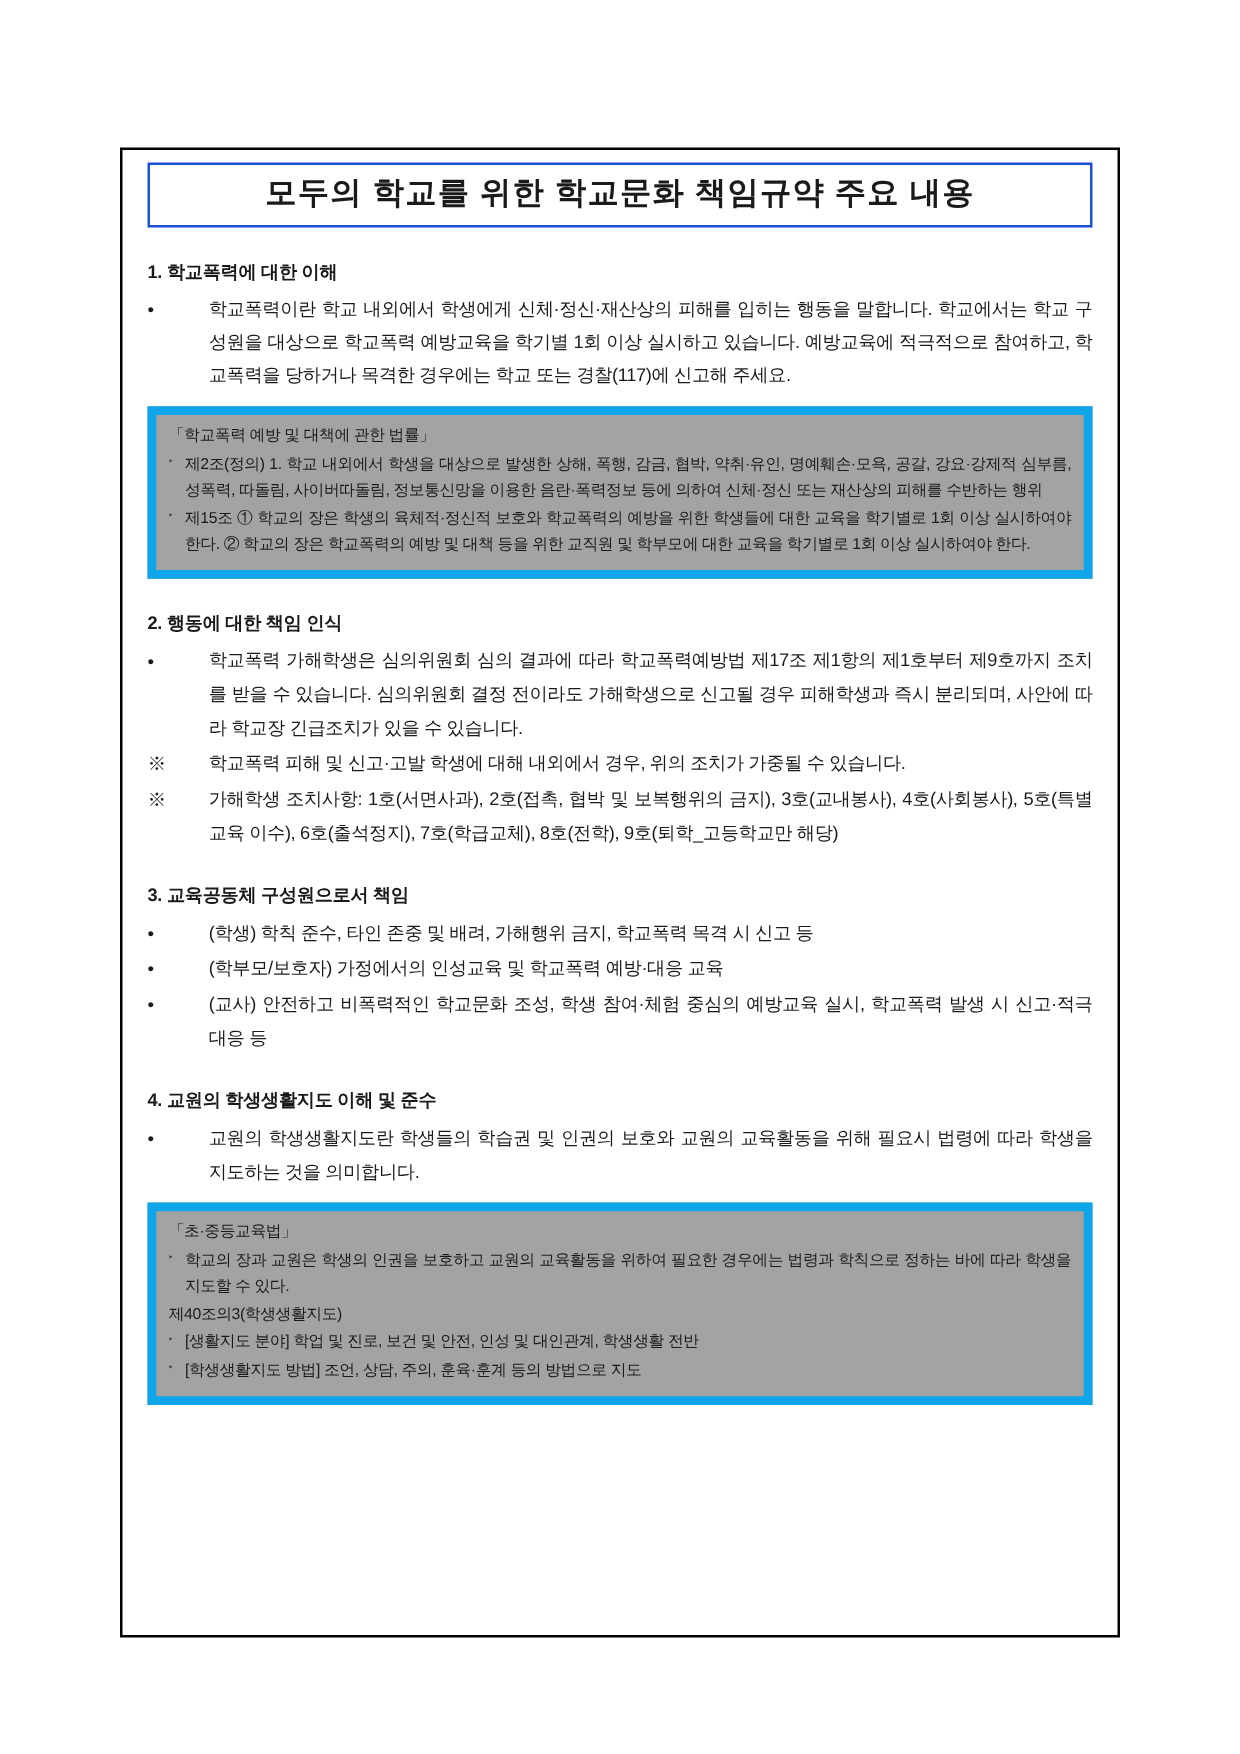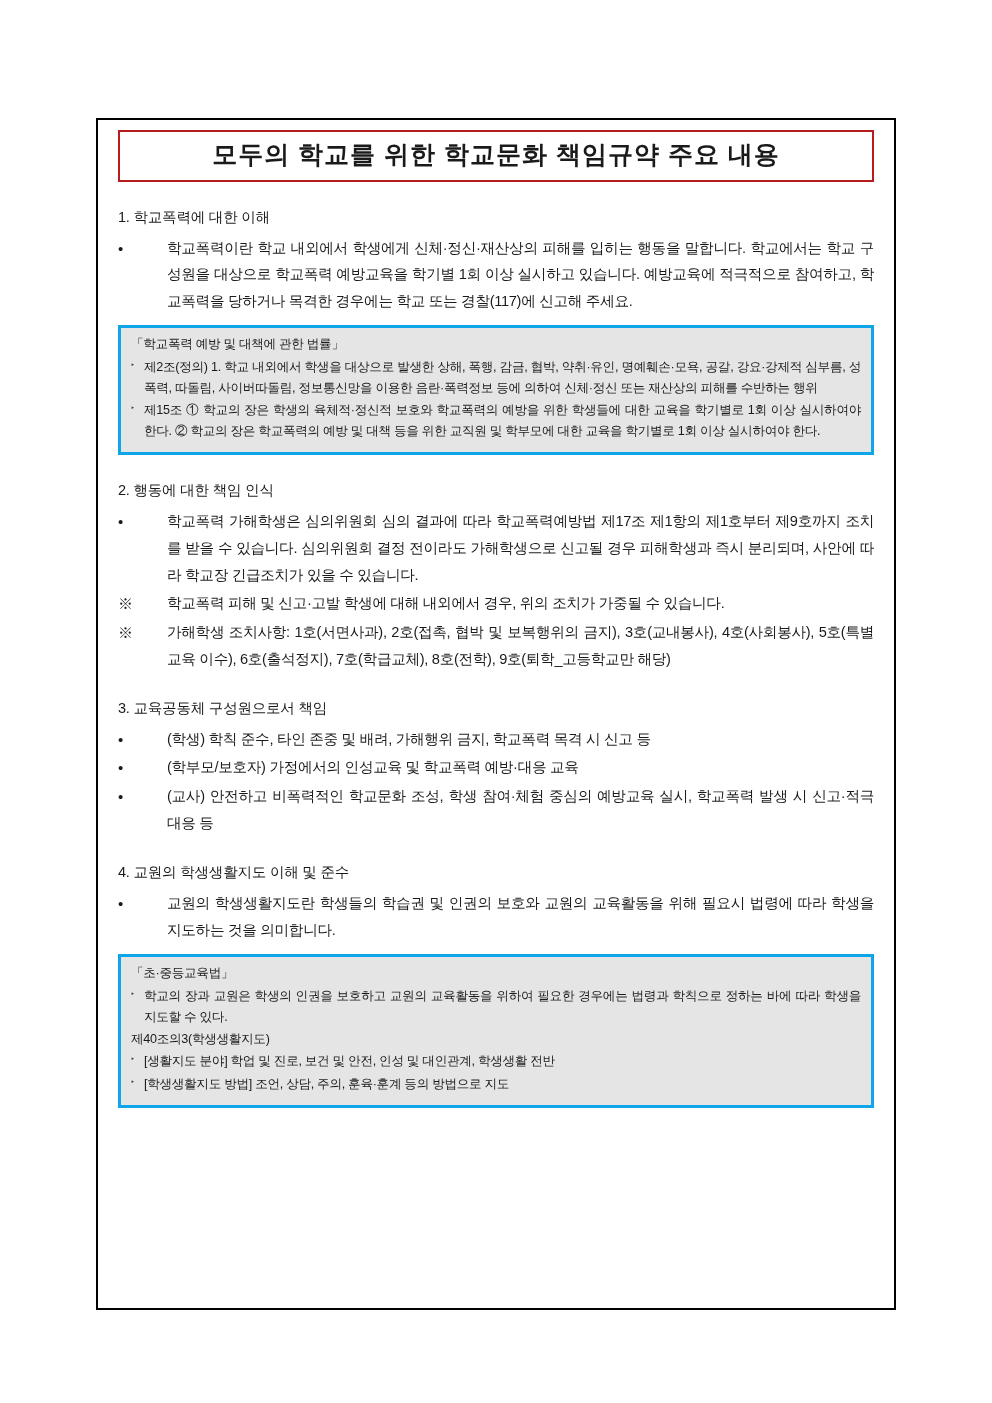--- a/index.html
+++ b/index.html
@@ -30,35 +30,35 @@
     border: 2px solid #000;
     box-sizing: border-box;
   }
   .content {
     position: relative;
     padding: 0 22px;
     box-sizing: border-box;
   }
   
   .title-box {
-    border: 2px solid #b91c1c;
+    border: 2px solid #1d4ed8;
     margin: 12px 0 0 0;
     padding: 9px 0 11px 0;
     text-align: center;
   }
   .title-box .title-text {
     font-size: 25px;
     font-weight: bold;
     letter-spacing: 1px;
     line-height: 1.1;
   }
   
   .sec-head {
     font-size: 14.5px;
-    font-weight: normal;
+    font-weight: bold;
     margin-top: 26px;
     margin-bottom: 8px;
     letter-spacing: -0.2px;
   }
   
   .bullet {
     display: flex;
     align-items: flex-start;
     font-size: 14.6px;
     line-height: 1.85;
@@ -74,22 +74,22 @@
   }
   .bullet .tx {
     flex: 1 1 auto;
     text-align: justify;
     text-justify: inter-character;
     margin-left: 32px;
   }
   .bullet .tx.nojust { text-align: left; }
   
   .lawbox {
-    border: 3px solid #0ea5e9;
-    background: #e5e5e5;
+    border: 7px solid #0ea5e9;
+    background: #a3a3a3;
     padding: 8px 10px 9px 10px;
     margin: 10px 0 0 0;
   }
   .lawbox .law-title {
     font-size: 12.6px;
     margin-bottom: 4px;
     letter-spacing: -0.3px;
   }
   .lawbox .lawline {
     display: flex;

